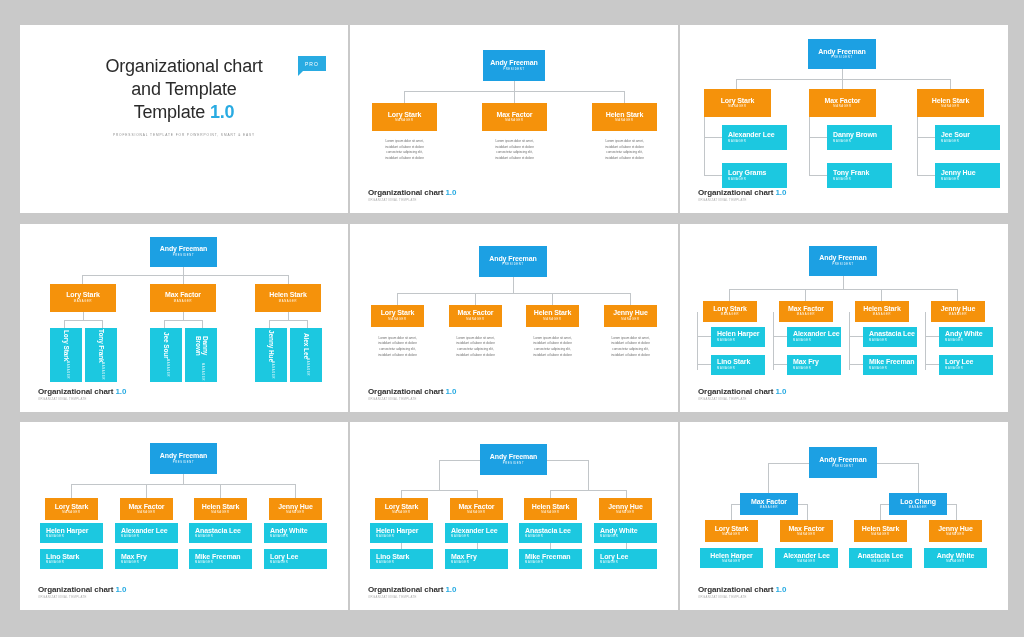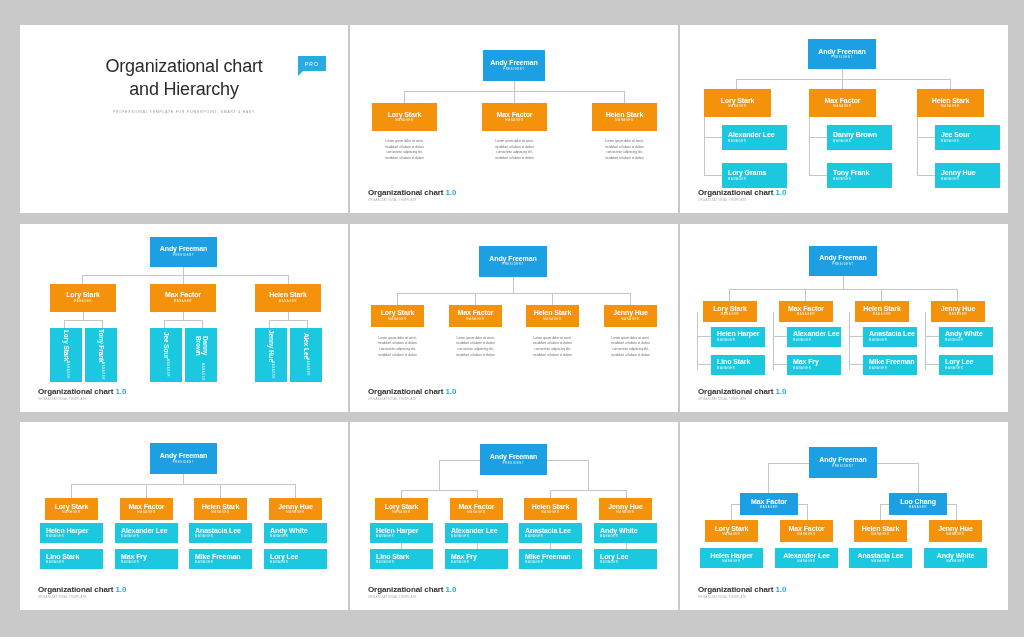--- a/index.html
+++ b/index.html
@@ -119,21 +119,22 @@
 <body>
 
 <div class="deck">
 
   <div class="slide">
     <div class="pro-badge">
       <span>PRO</span>
     </div>
     <div class="title-wrap">
       <div class="title-line">Organizational chart</div>
-      <div class="title-line">and Hierarchy</div>
+      <div class="title-line">and Template</div>
+      <div class="title-line"><span>Template </span><span class="title-ver">1.0</span></div>
       <div class="title-sub">PROFESSIONAL TEMPLATE FOR POWERPOINT, SMART &amp; EASY</div>
     </div>
   </div>
 
   <div class="slide">
     <div class="chart">
       <div class="node blue" style="left:133px;top:25px;width:62px;height:31px;">
         <span class="nm">Andy Freeman</span>
         <span class="rl">PRESIDENT</span>
       </div>

